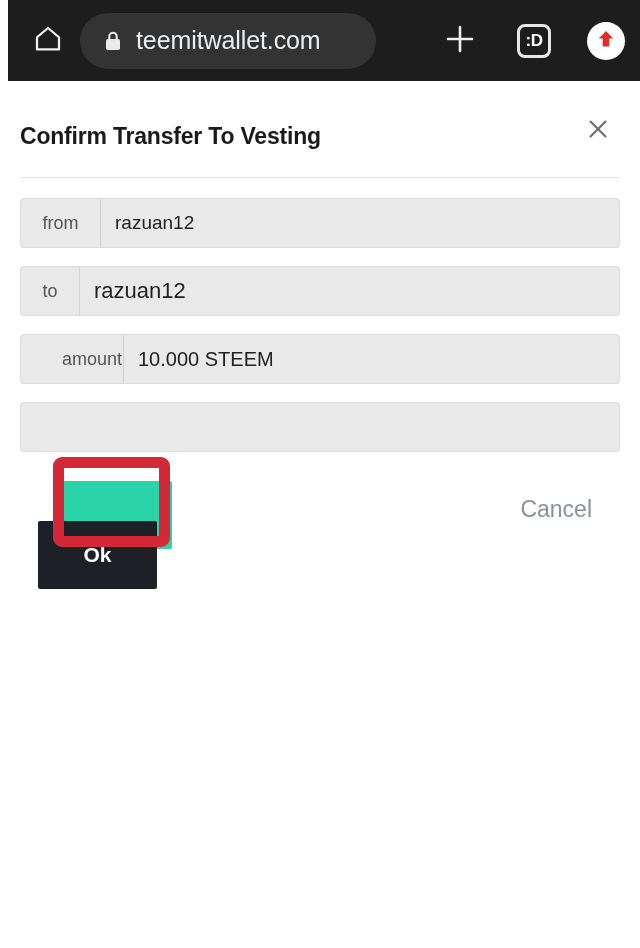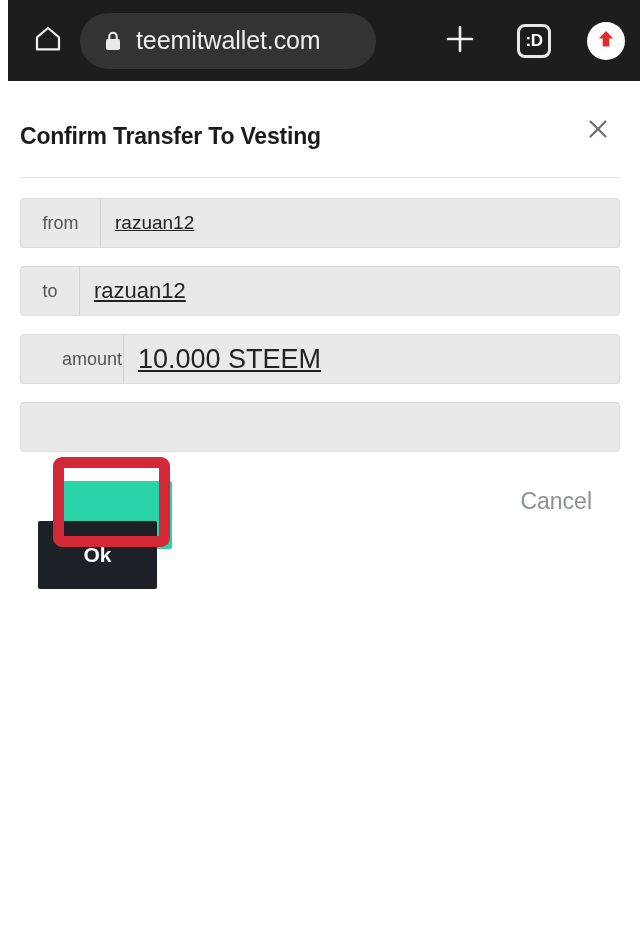--- a/index.html
+++ b/index.html
@@ -174,27 +174,26 @@
     flex: 1 1 auto;
     display: flex;
     align-items: center;
     background: #e9e9e9;
     color: #222222;
     font-size: 19px;
     padding-left: 14px;
     box-sizing: border-box;
     white-space: nowrap;
     overflow: hidden;
-    text-decoration: underline;
   }
   .field-row.w-from .field-label { width: 80px; }
   .field-row.w-to   .field-label { width: 59px; text-align: right; }
   .field-row.w-to   .field-value { font-size: 22px; }
   .field-row.w-amount .field-label { width: 103px; padding-left: 40px; }
-  .field-row.w-amount .field-value { font-size: 27px; }
+  .field-row.w-amount .field-value { font-size: 20px; }
   .field-row.w-memo .field-label { width: 94px; }
 
   
   .actions {
     position: relative;
     height: 120px;
     margin-top: 10px;
   }
   .ok-btn-shadow {
     position: absolute;
@@ -232,21 +231,21 @@
     width: 117px;
     height: 90px;
     border: 11px solid #d32838;
     border-radius: 9px;
     box-sizing: border-box;
     pointer-events: none;
   }
   .cancel-btn {
     position: absolute;
     right: 20px;
-    top: 12px;
+    top: 20px;
     color: #8a9199;
     font-size: 23px;
     background: none;
     border: none;
     font-family: "Liberation Sans", sans-serif;
     cursor: pointer;
     padding: 6px 8px;
   }
 </style>
 </head>

